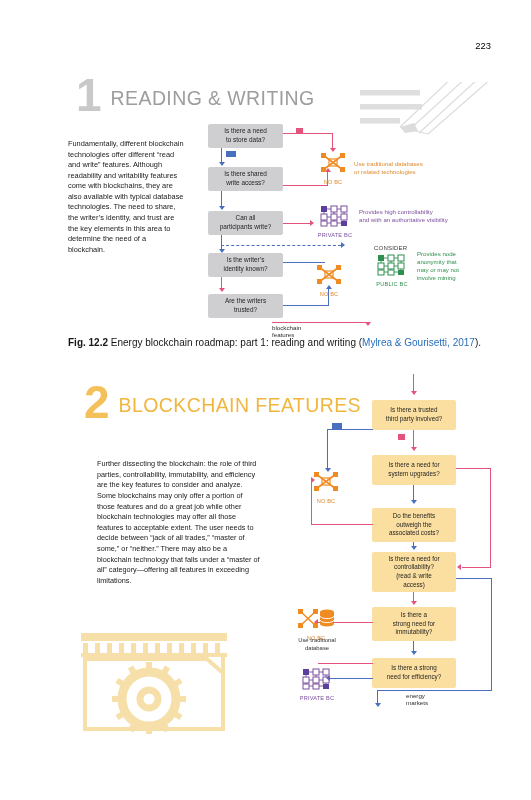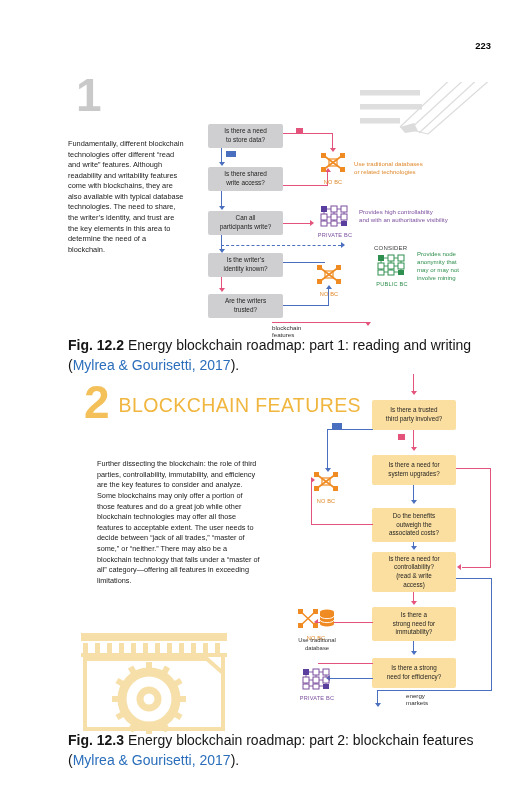--- a/index.html
+++ b/index.html
@@ -6,21 +6,21 @@
   body{
     width:531px;height:800px;background:#ffffff;
     font-family:"Liberation Sans", sans-serif;
     color:#231f20; overflow:hidden; position:relative;
   }
   .page{position:relative;width:531px;height:800px;}
 
   
   .runhead{position:absolute;top:40px;right:40px;display:flex;align-items:baseline;gap:14px;}
   .runhead .rh-title{font-size:8.6px;letter-spacing:.25px;color:#231f20;}
-  .runhead .rh-page{font-size:9.4px;font-weight:bold;color:#000;}
+  .runhead .rh-page{font-size:9.4px;font-weight:normal;color:#000;}
 
   
   .banner{position:absolute;display:flex;align-items:flex-end;gap:9px;}
   .banner .bignum{font-size:46px;line-height:.78;font-weight:bold;}
   .banner .btitle{font-size:19.5px;letter-spacing:.4px;padding-bottom:4px;}
   .banner-1{left:76px;top:78px;}
   .banner-1 .bignum{color:#c9c9c9;}
   .banner-1 .btitle{color:#9d9d9d;}
   .banner-2{left:84px;top:385px;}
   .banner-2 .bignum{color:#f3c05a;}
@@ -76,37 +76,38 @@
   .cap-purple{color:#7c4f9e;}
   .cap-green{color:#2f8f4e;}
   .note{position:absolute;font-size:6.1px;line-height:1.34;}
   .note-orange{color:#e08a2e;}
   .note-purple{color:#7c4f9e;}
   .note-green{color:#2f8f4e;}
   .consider{position:absolute;font-size:6px;color:#3c3c3c;letter-spacing:.2px;}
   .subcap{position:absolute;font-size:5.9px;line-height:1.3;color:#333;text-align:center;}
 
   
-  .caption{position:absolute;left:68px;width:424px;font-size:14px;line-height:1.42;color:#161616;}
+  .caption{position:absolute;left:68px;width:424px;font-size:10px;line-height:1.42;color:#161616;}
   .caption b{font-weight:bold;}
   .caption .cite{color:#2a6ebb;}
   .cap-1{top:336px;}
   .cap-2{top:731px;}
 </style>
 </head>
 <body>
 
 <div class="page">
 
   <div class="runhead">
     <div class="rh-page">223</div>
   </div>
 
   <div class="banner banner-1">
     <div class="bignum">1</div>
+    <div class="btitle">READING &amp; WRITING</div>
   </div>
 
   <svg class="art-pencil" viewBox="0 0 170 58">
     <rect x="4" y="8" width="60" height="5.5" fill="#dedede"></rect>
     <rect x="4" y="22" width="62" height="5.5" fill="#dedede"></rect>
     <rect x="4" y="36" width="40" height="5.5" fill="#dedede"></rect>
     <g fill="none" stroke="#dcdcdc" stroke-width="1.2">
       <path d="M44 45 L100 -8"></path>
       <path d="M52 49 L112 -6"></path>
       <path d="M63 51 L124 -5"></path>
@@ -421,18 +422,14 @@
         <rect x="21" y="9" width="6" height="6" fill="none" stroke="#7c4f9e" stroke-width="1"></rect>
         <rect x="1" y="16" width="6" height="5" fill="none" stroke="#7c4f9e" stroke-width="1"></rect>
         <rect x="11" y="16" width="6" height="5" fill="none" stroke="#7c4f9e" stroke-width="1"></rect>
         <rect x="21" y="16" width="6" height="5" fill="#5b3f9e"></rect>
         <path d="M7 4 L11 4 M17 4 L21 4 M4 7 L4 9 M14 7 L14 9 M24 7 L24 9 M7 12 L11 12 M17 12 L21 12 M4 15 L4 16 M14 15 L14 16 M24 15 L24 16 M7 18 L11 18 M17 18 L21 18" stroke="#7c4f9e" stroke-width=".9"></path>
       </svg>
       <div class="bccap cap-purple">PRIVATE BC</div>
     </div>
   </div>
 
-  <div class="caption cap-2">
-    <b>Fig. 12.3</b>
-    <span>Energy blockchain roadmap: part 2: blockchain features (</span><span class="cite">Mylrea &amp; Gourisetti, 2017</span><span>).</span>
-  </div>
 
 </div>
 
 </body></html>

